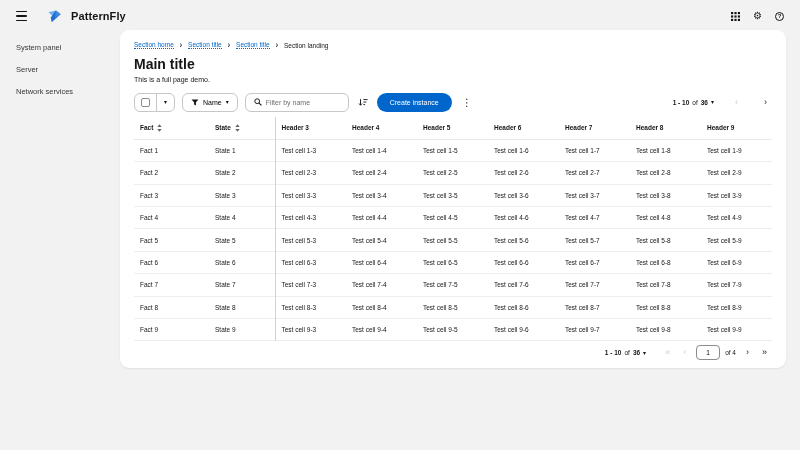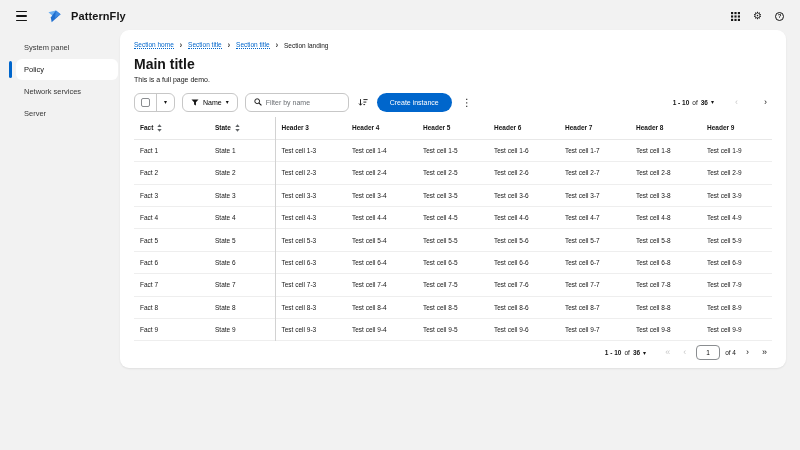--- a/index.html
+++ b/index.html
@@ -20,21 +20,21 @@
   .hamburger { width:12px; height:10px; display:flex; flex-direction:column; justify-content:space-between; background:none; border:none; cursor:pointer; padding:0; }
   .hamburger .bar { display:block; width:11px; height:1.4px; background:#151515; border-radius:1px; }
   .logo-icon { width:15px; height:15px; margin-left:10px; display:inline-flex; }
   .brand { font-size:11px; font-weight:bold; letter-spacing:.1px; }
   .mast-right { margin-left:auto; display:flex; align-items:center; gap:13px; }
   .mast-btn { background:none; border:none; cursor:pointer; padding:0; display:inline-flex; align-items:center; color:#151515; }
   .glyph-gear { font-size:10px; line-height:10px; }
   .qcircle { width:9px; height:9px; border:1.2px solid #151515; border-radius:50%; font-size:6px; font-weight:bold; line-height:7px; text-align:center; display:inline-block; }
 
   
-  .sidebar { position:absolute; top:30px; left:0; width:120px; bottom:0; padding:6px 0 0 16px; }
+  .sidebar { position:absolute; top:30px; left:0; width:120px; bottom:0; padding:6px 0 0 8px; }
   .nav-item {
     position:relative; font-size:7.5px; color:#383838; padding:6px 8px; margin:1px 2px 1px 0;
     border-radius:6px; cursor:pointer;
   }
   .nav-item.active { background:#ffffff; color:#151515; }
   .nav-item.active::before {
     content:""; position:absolute; left:-7px; top:2px; bottom:2px; width:3px;
     background:#0066cc; border-radius:2px;
   }
 
@@ -136,23 +136,22 @@
       </button>
       <button class="mast-btn glyph-gear">⚙</button>
       <button class="mast-btn">
         <span class="qcircle">?</span>
       </button>
     </div>
   </header>
 
   <nav class="sidebar">
       <div class="nav-item">System panel</div>
-      <div class="nav-item active">Policy</div>
+      <div class="nav-item">Server</div>
       <div class="nav-item">Network services</div>
-      <div class="nav-item">Server</div>
     </nav>
 
   <main class="card">
 
     <nav class="breadcrumb">
         <span class="bc-item link">Section home</span>
         <span class="bc-sep">›</span>
         <span class="bc-item link">Section title</span>
         <span class="bc-sep">›</span>
         <span class="bc-item link">Section title</span>

